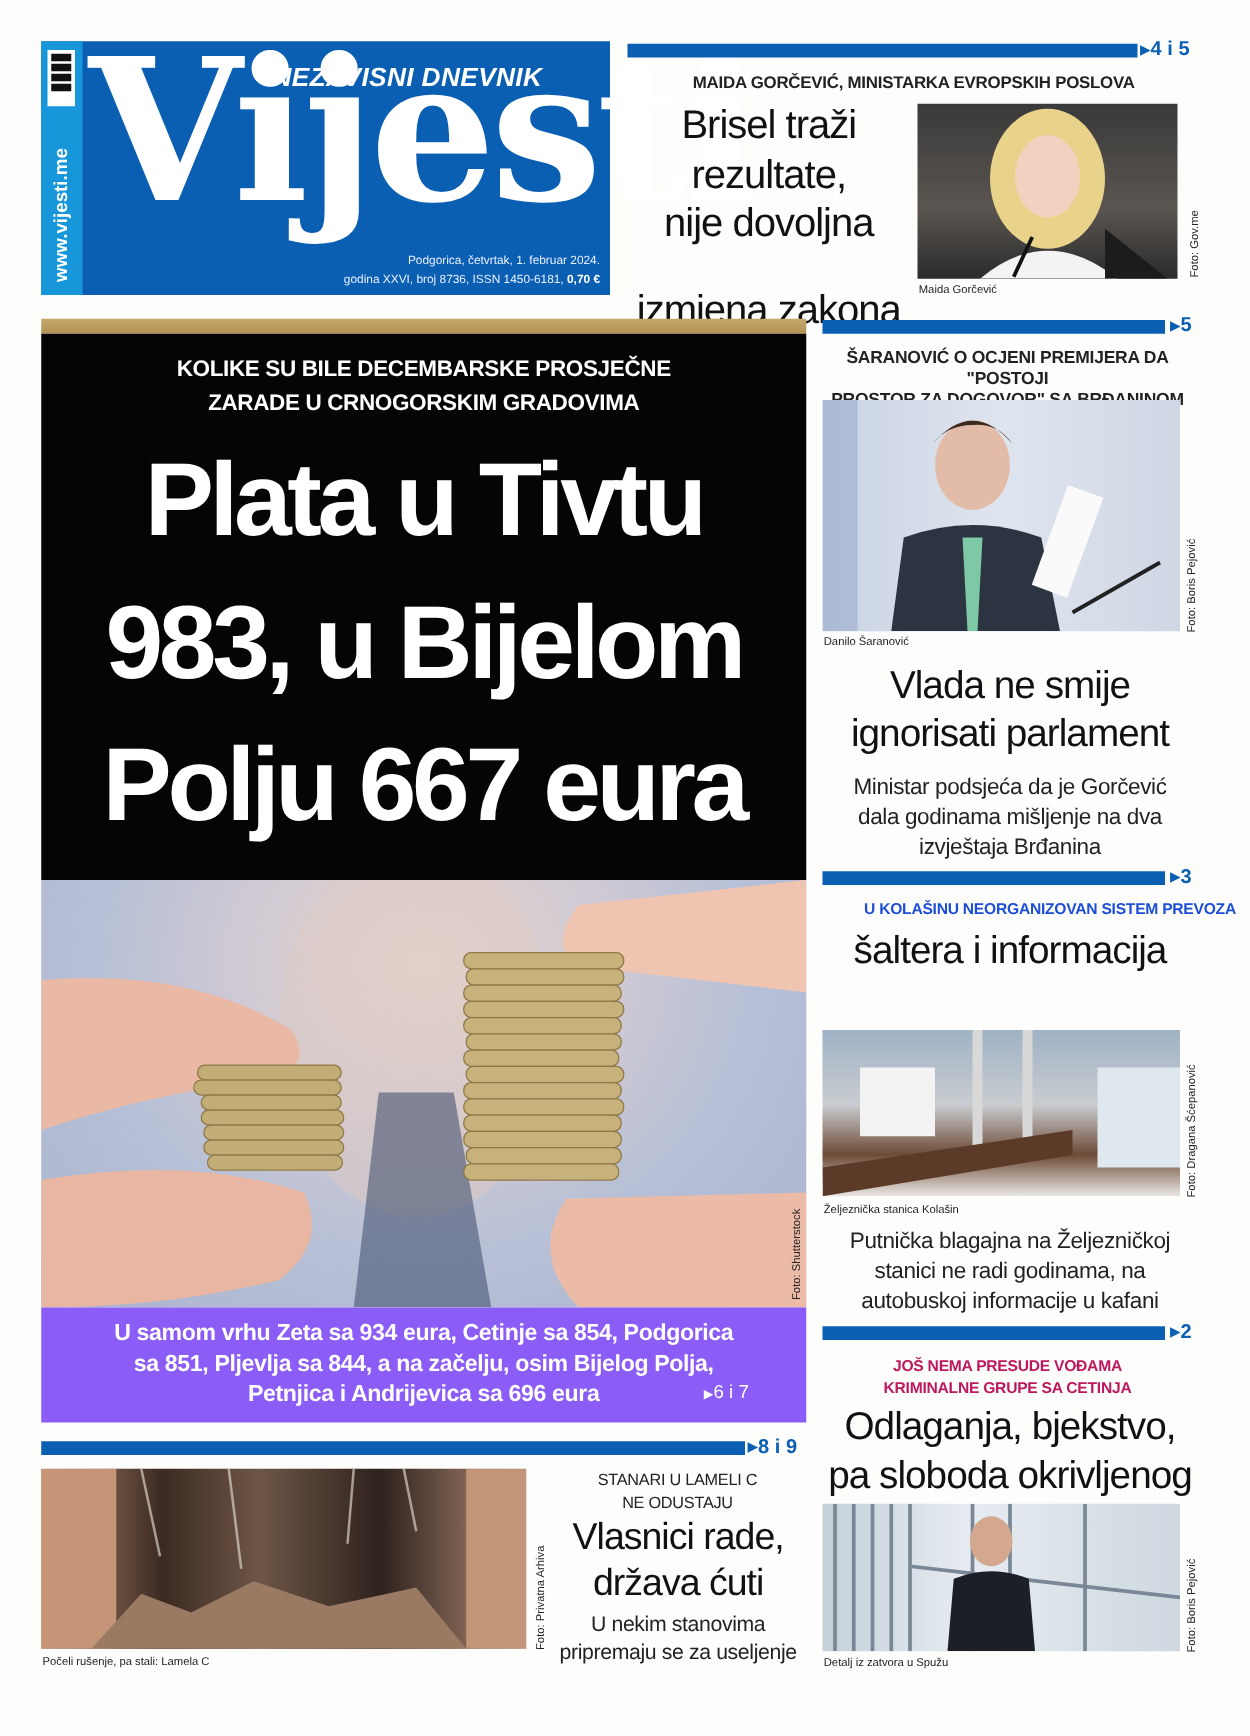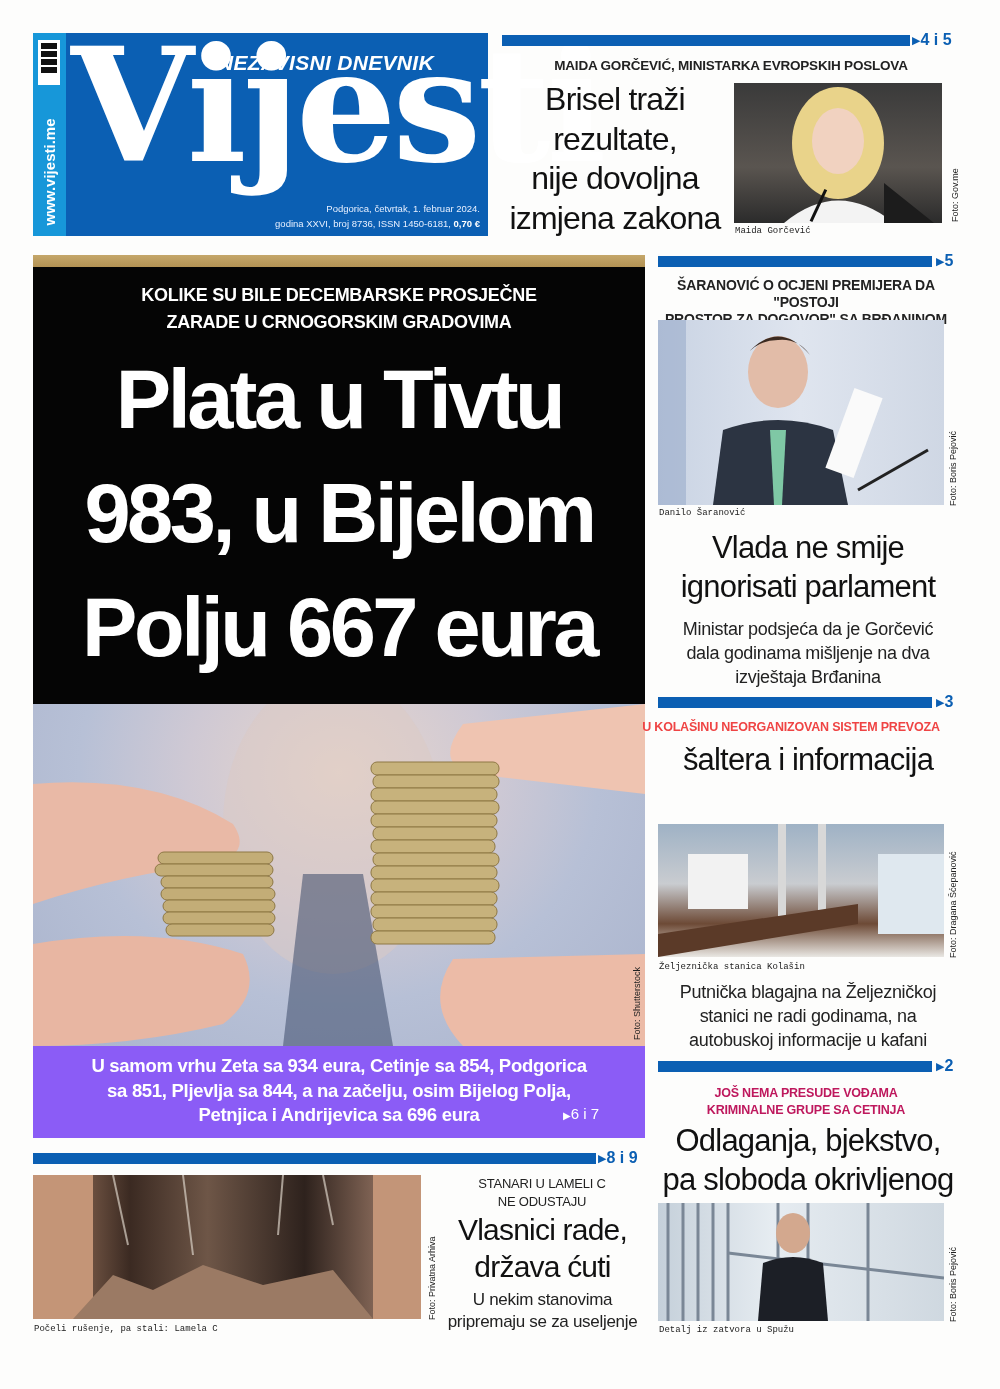--- a/index.html
+++ b/index.html
@@ -19,21 +19,21 @@
   .mast-info b { color: #fff; }
 
   
   .rule { height: 11px; background: #0b5fb3; }
   .rule-ref { color: #0b5fb3; font-weight: bold; font-size: 16px; line-height: 14px; white-space: nowrap; }
   .rule-ref .tri { font-size: 11px; vertical-align: 1px; }
 
   .kicker { text-transform: uppercase; font-weight: bold; font-size: 13.5px; text-align: center; letter-spacing: -0.2px; }
   .head { font-size: 31px; line-height: 39px; text-align: center; letter-spacing: -0.8px; color: #111; }
   .sub { font-size: 18px; line-height: 24px; text-align: center; color: #222; letter-spacing: -0.3px; }
-  .caption { font-size: 9px; color: #222; font-family: Liberation Mono, monospace; }
+  .caption { font-size: 9px; color: #222; }
   .credit { font-size: 9px; color: #222; transform: rotate(-90deg); transform-origin: left top; white-space: nowrap; }
 
   
   .gold { left: 33px; top: 255px; width: 612px; height: 12px; background: linear-gradient(#c5a76a, #b39254); }
   .lead-black { left: 33px; top: 267px; width: 612px; height: 437px; background: #050505; }
   .lead-kicker { left: 33px; top: 282px; width: 612px; color: #fff; font-weight: bold; font-size: 18px; line-height: 27px; text-align: center; text-transform: uppercase; letter-spacing: -0.3px; }
   .lead-title { left: 33px; top: 343px; width: 612px; color: #fff; font-weight: bold; font-size: 83px; line-height: 114px; text-align: center; letter-spacing: -3.5px; }
   .lead-photo { left: 33px; top: 704px; width: 612px; height: 342px; overflow: hidden;
     background: radial-gradient(ellipse at 50% 20%, #e8d6cc 0%, #cfc9d4 35%, #b7c0d6 60%, #a9b3cc 100%); }
   .lead-deck { left: 33px; top: 1046px; width: 612px; height: 92px; background: #8b5cf6; color: #fff; font-weight: bold; font-size: 18.5px; line-height: 24.5px; text-align: center; padding-top: 8px; letter-spacing: -0.3px; }
@@ -68,21 +68,21 @@
   </div>
 </div>
 
 <div class="abs rule" style="left:502px;top:35px;width:408px;"></div>
 <div class="abs rule-ref" style="left:912px;top:33px;"><span class="tri">▶</span><span>4 i 5</span></div>
 <div class="abs kicker" style="left:502px;top:58px;width:458px;color:#222;">MAIDA GORČEVIĆ, MINISTARKA EVROPSKIH POSLOVA</div>
 <div class="abs" style="left:500px;top:80px;width:230px;">
   <div class="head" style="font-size:32px;line-height:39.5px;">Brisel traži</div>
   <div class="head" style="font-size:32px;line-height:39.5px;">rezultate,</div>
   <div class="head" style="font-size:32px;line-height:39.5px;">nije dovoljna</div>
-  <div class="head" style="font-size:32px;line-height:39.5px;">izmjena zakona</div>
+  <div class="head" style="font-size:32px;line-height:39.5px;margin-top:29px;">izmjena zakona</div>
 </div>
 <div class="img img-maida">
   <svg width="208" height="140" viewBox="0 0 208 140">
     <ellipse cx="104" cy="60" rx="46" ry="56" fill="#e9d38a"></ellipse>
     <ellipse cx="104" cy="58" rx="26" ry="33" fill="#f1d2c0"></ellipse>
     <path d="M50 140 Q104 95 160 140 Z" fill="#f3f3f3"></path>
     <path d="M150 100 L200 140 L150 140 Z" fill="#1c1c1c"></path>
     <rect x="84" y="105" width="3" height="35" fill="#111" transform="rotate(25 85 120)"></rect>
   </svg>
 </div>
@@ -167,21 +167,21 @@
   <div class="head">ignorisati parlament</div>
 </div>
 <div class="abs" style="left:656px;top:617px;width:304px;">
   <div class="sub">Ministar podsjeća da je Gorčević</div>
   <div class="sub">dala godinama mišljenje na dva</div>
   <div class="sub">izvještaja Brđanina</div>
 </div>
 
 <div class="abs rule" style="left:658px;top:697px;width:274px;"></div>
 <div class="abs rule-ref" style="left:936px;top:695px;"><span class="tri">▶</span><span>3</span></div>
-<div class="abs kicker" style="left:638px;top:720px;width:306px;font-size:12.5px;color:#ef4444;">U KOLAŠINU NEORGANIZOVAN SISTEM PREVOZA</div>
+<div class="abs kicker" style="left:687px;top:720px;width:306px;font-size:12.5px;color:#1d4ed8;">U KOLAŠINU NEORGANIZOVAN SISTEM PREVOZA</div>
 <div class="abs" style="left:656px;top:740px;width:304px;">
   <div class="head">šaltera i informacija</div>
 </div>
 <div class="img img-kolasin">
   <svg width="286" height="133" viewBox="0 0 286 133">
     <rect x="30" y="30" width="60" height="55" fill="#f2f2f2"></rect>
     <rect x="120" y="0" width="8" height="95" fill="#d8d8d8"></rect>
     <rect x="160" y="0" width="8" height="95" fill="#d8d8d8"></rect>
     <path d="M0 110 L200 80 L200 100 L0 133 Z" fill="#5b3a28"></path>
     <rect x="220" y="30" width="66" height="80" fill="#dfe8ef"></rect>

